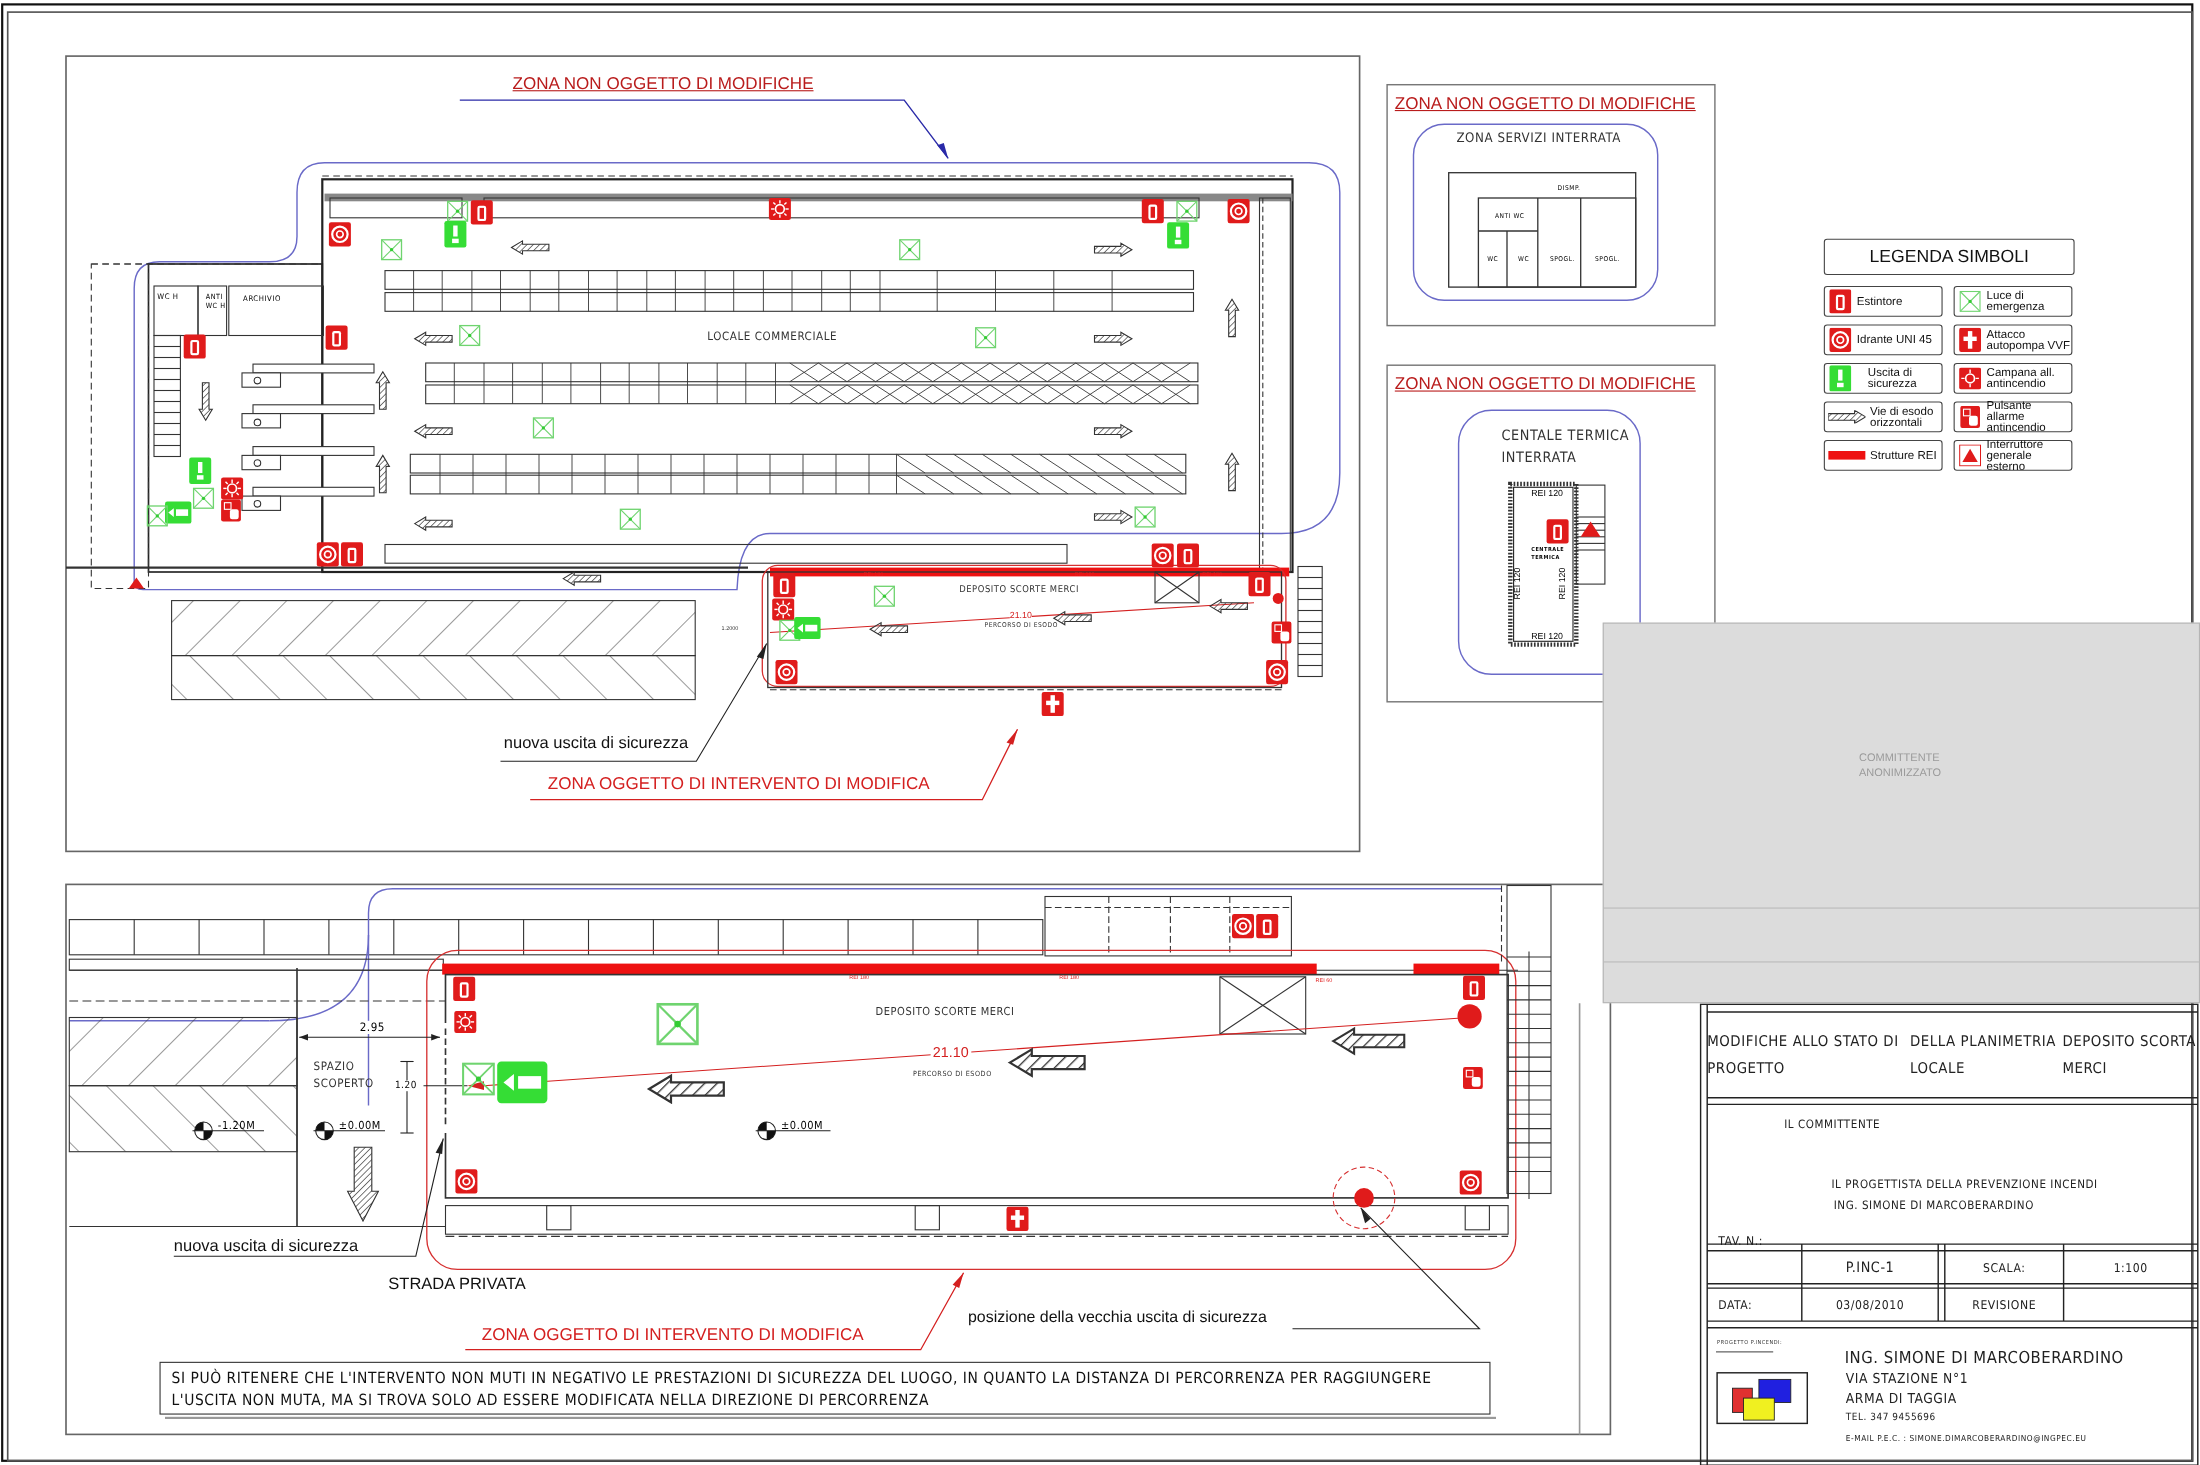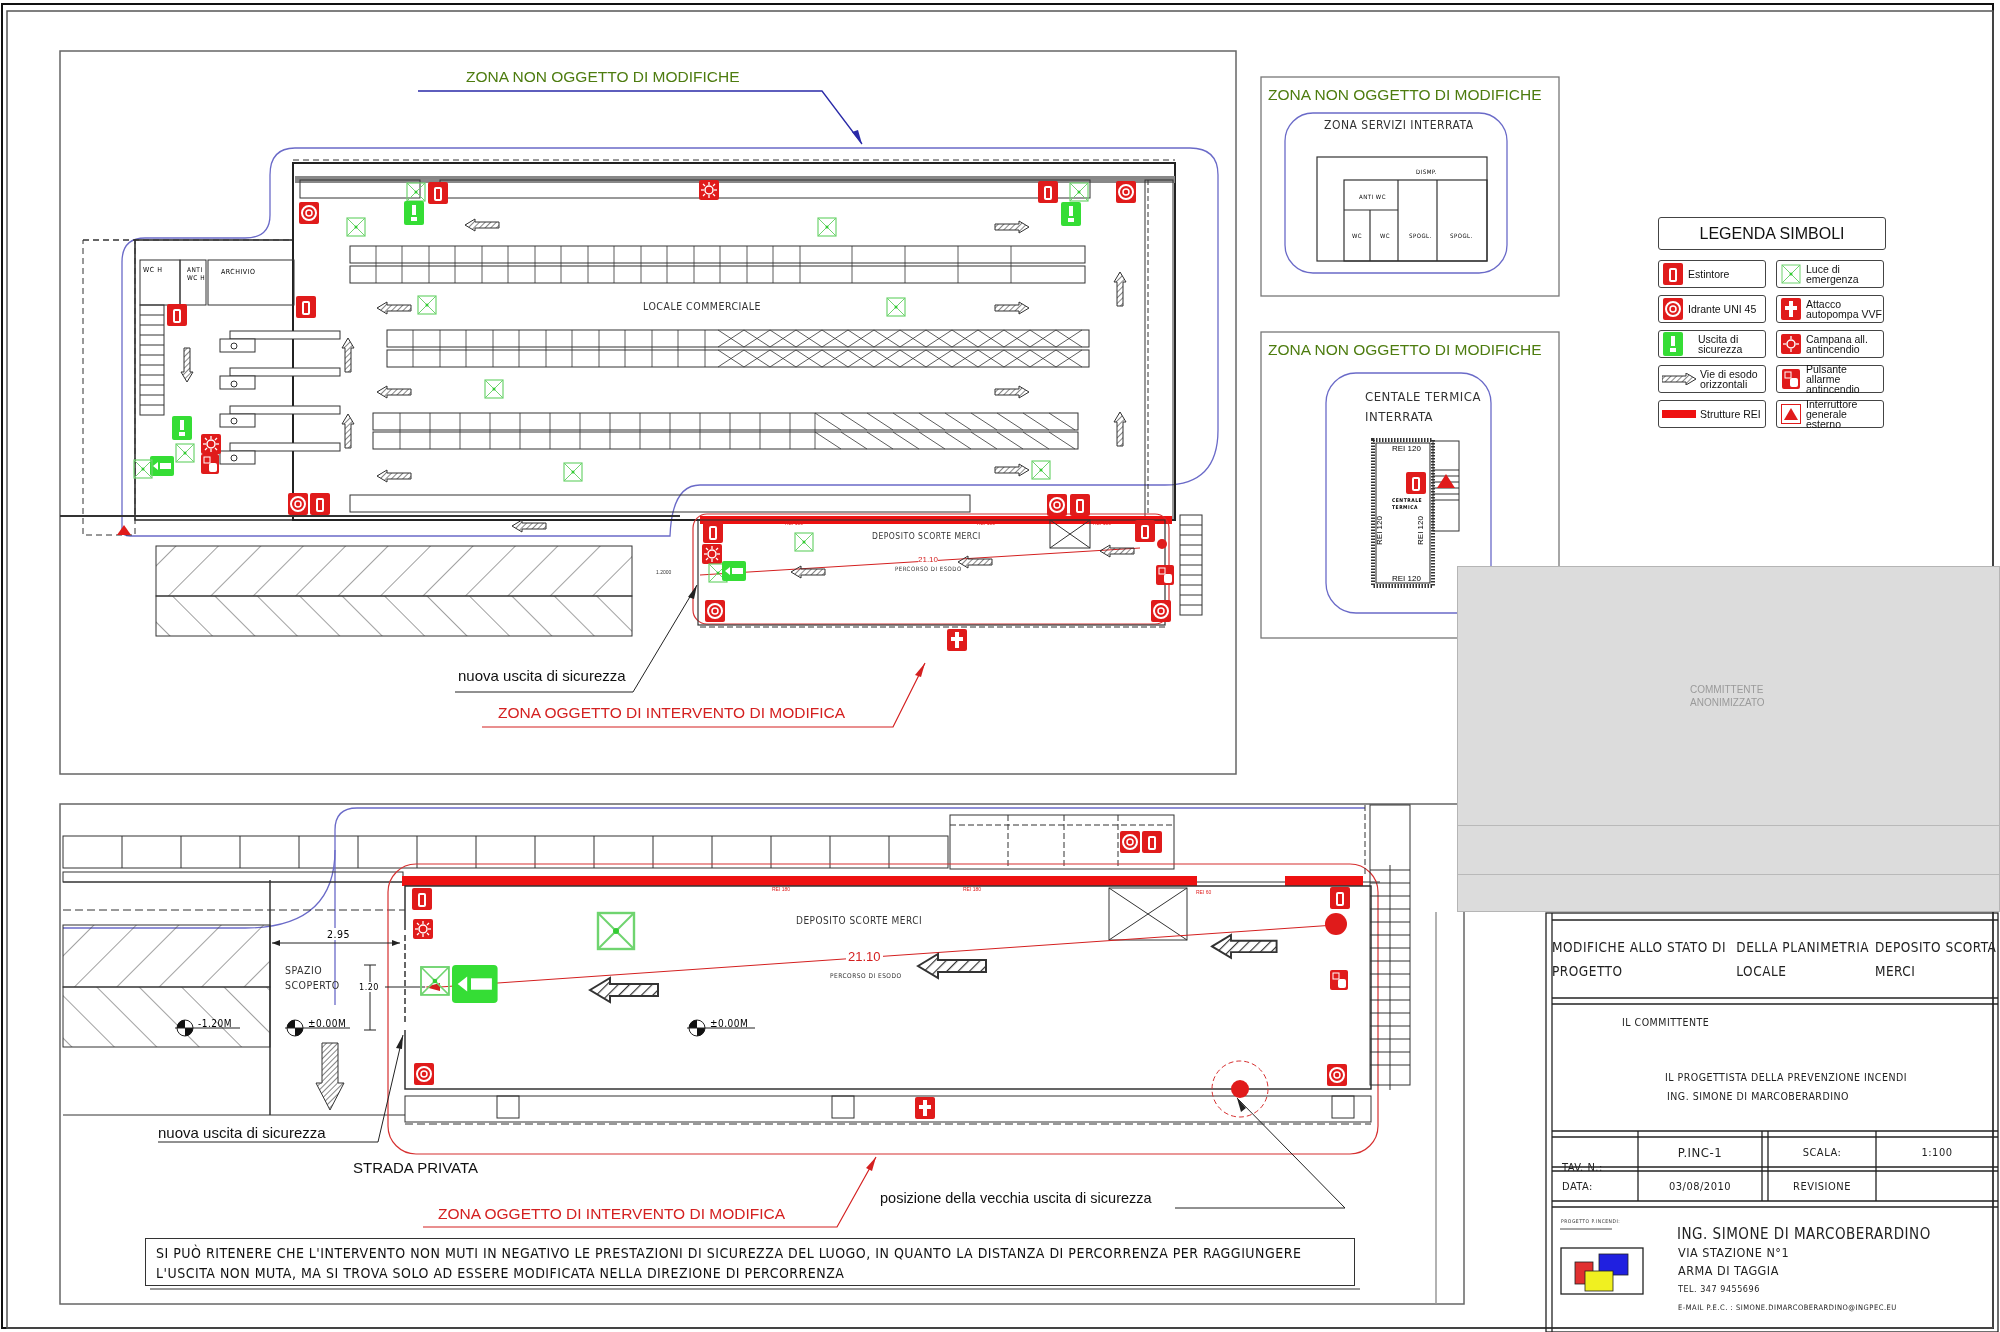--- a/index.html
+++ b/index.html
@@ -1,20 +1,20 @@
 <!DOCTYPE html>
 <html><head>
 <meta charset="utf-8">
 <style>
   html,body{margin:0;padding:0;background:#fff;}
   body{width:2000px;height:1332px;position:relative;overflow:hidden;font-family:"Liberation Sans",sans-serif;}
   svg.drawing{position:absolute;left:0;top:0;width:2000px;height:1332px;}
   .t{position:absolute;white-space:nowrap;font-family:"Liberation Sans",sans-serif;}
   .cad{font-family:"DejaVu Sans Condensed","DejaVu Sans",sans-serif;letter-spacing:0.5px;}
-  .blue{color:#4d7c0f;}
+  .blue{color:#b91c1c;text-decoration:underline;}
   .red{color:#d42020;}
   .legend-title{position:absolute;left:1658px;top:217px;width:226px;height:31px;border:1.5px solid #444;border-radius:3px;display:flex;align-items:center;justify-content:center;font-size:16px;color:#111;background:#fff;}
   .leg-item{position:absolute;width:108px;height:28px;border:1.5px solid #444;border-radius:3px;background:#fff;display:flex;align-items:center;gap:4px;padding-left:3px;box-sizing:border-box;}
   .leg-icon{width:22px;height:22px;flex:0 0 22px;display:flex;align-items:center;justify-content:center;color:#fff;font-size:14px;font-weight:bold;}
   .leg-label{font-size:10.5px;line-height:10px;color:#111;white-space:normal;}
   .anon{position:absolute;left:1457px;top:566px;width:543px;height:346px;background:#dcdcdc;border:1px solid #b5b5b5;box-sizing:border-box;}
   .anon .txt{position:absolute;left:232px;top:116px;font-size:10px;color:#9a9a9a;line-height:13px;}
   .anon .hl{position:absolute;left:0;right:0;height:1px;background:#b9b9b9;}
   .tb-cell{position:absolute;font-size:12px;color:#222;display:flex;align-items:center;justify-content:center;}
   .note-box{position:absolute;left:145px;top:1238px;width:1210px;height:48px;border:1.5px solid #333;background:#fff;box-sizing:border-box;padding:4px 10px;font-size:14px;line-height:20px;color:#111;}
@@ -696,21 +696,21 @@
 
 <div>
   <div class="tb-cell cad" style="left:1552px;top:920px;width:446px;height:78px;flex-direction:row;font-size:13.5px;line-height:24px;">
     <div>MODIFICHE ALLO STATO DI PROGETTO</div>
     <div>DELLA PLANIMETRIA LOCALE</div>
     <div>DEPOSITO SCORTA MERCI</div>
   </div>
   <div class="t cad" style="left:1622px;top:1016px;font-size:10.5px;color:#222;">IL COMMITTENTE</div>
   <div class="t cad" style="left:1641px;top:1071px;font-size:10.5px;color:#222;padding-left:24px;">IL PROGETTISTA DELLA PREVENZIONE INCENDI</div>
   <div class="t cad" style="left:1667px;top:1090px;font-size:10.5px;color:#222;">ING. SIMONE  DI MARCOBERARDINO</div>
-  <div class="tb-cell cad" style="left:1552px;top:1152px;width:86px;height:30px;justify-content:flex-start;padding-left:10px;box-sizing:border-box;font-size:11px;">TAV. N.:</div>
+  <div class="tb-cell cad" style="left:1552px;top:1113px;width:86px;height:30px;justify-content:flex-start;padding-left:10px;box-sizing:border-box;font-size:11px;">TAV. N.:</div>
   <div class="tb-cell cad" style="left:1638px;top:1137px;width:124px;height:30px;font-size:13px;">P.INC-1</div>
   <div class="tb-cell cad" style="left:1768px;top:1137px;width:108px;height:30px;font-size:11px;">SCALA:</div>
   <div class="tb-cell cad" style="left:1876px;top:1137px;width:122px;height:30px;font-size:11px;">1:100</div>
   <div class="tb-cell cad" style="left:1552px;top:1171px;width:86px;height:30px;justify-content:flex-start;padding-left:10px;box-sizing:border-box;font-size:11px;">DATA:</div>
   <div class="tb-cell cad" style="left:1638px;top:1171px;width:124px;height:30px;font-size:11px;">03/08/2010</div>
   <div class="tb-cell cad" style="left:1768px;top:1171px;width:108px;height:30px;font-size:11px;">REVISIONE</div>
   <div class="tb-cell cad" style="left:1876px;top:1171px;width:122px;height:30px;font-size:11px;"></div>
   <div class="t cad" style="left:1561px;top:1218px;font-size:5px;color:#333;">PROGETTO P.INCENDI:</div>
   <div style="position:absolute;left:1561px;top:1248px;width:82px;height:46px;"></div>
   <div class="t cad" style="left:1677px;top:1225px;font-size:15px;color:#222;font-variant:small-caps;">ING. SIMONE DI MARCOBERARDINO</div>

